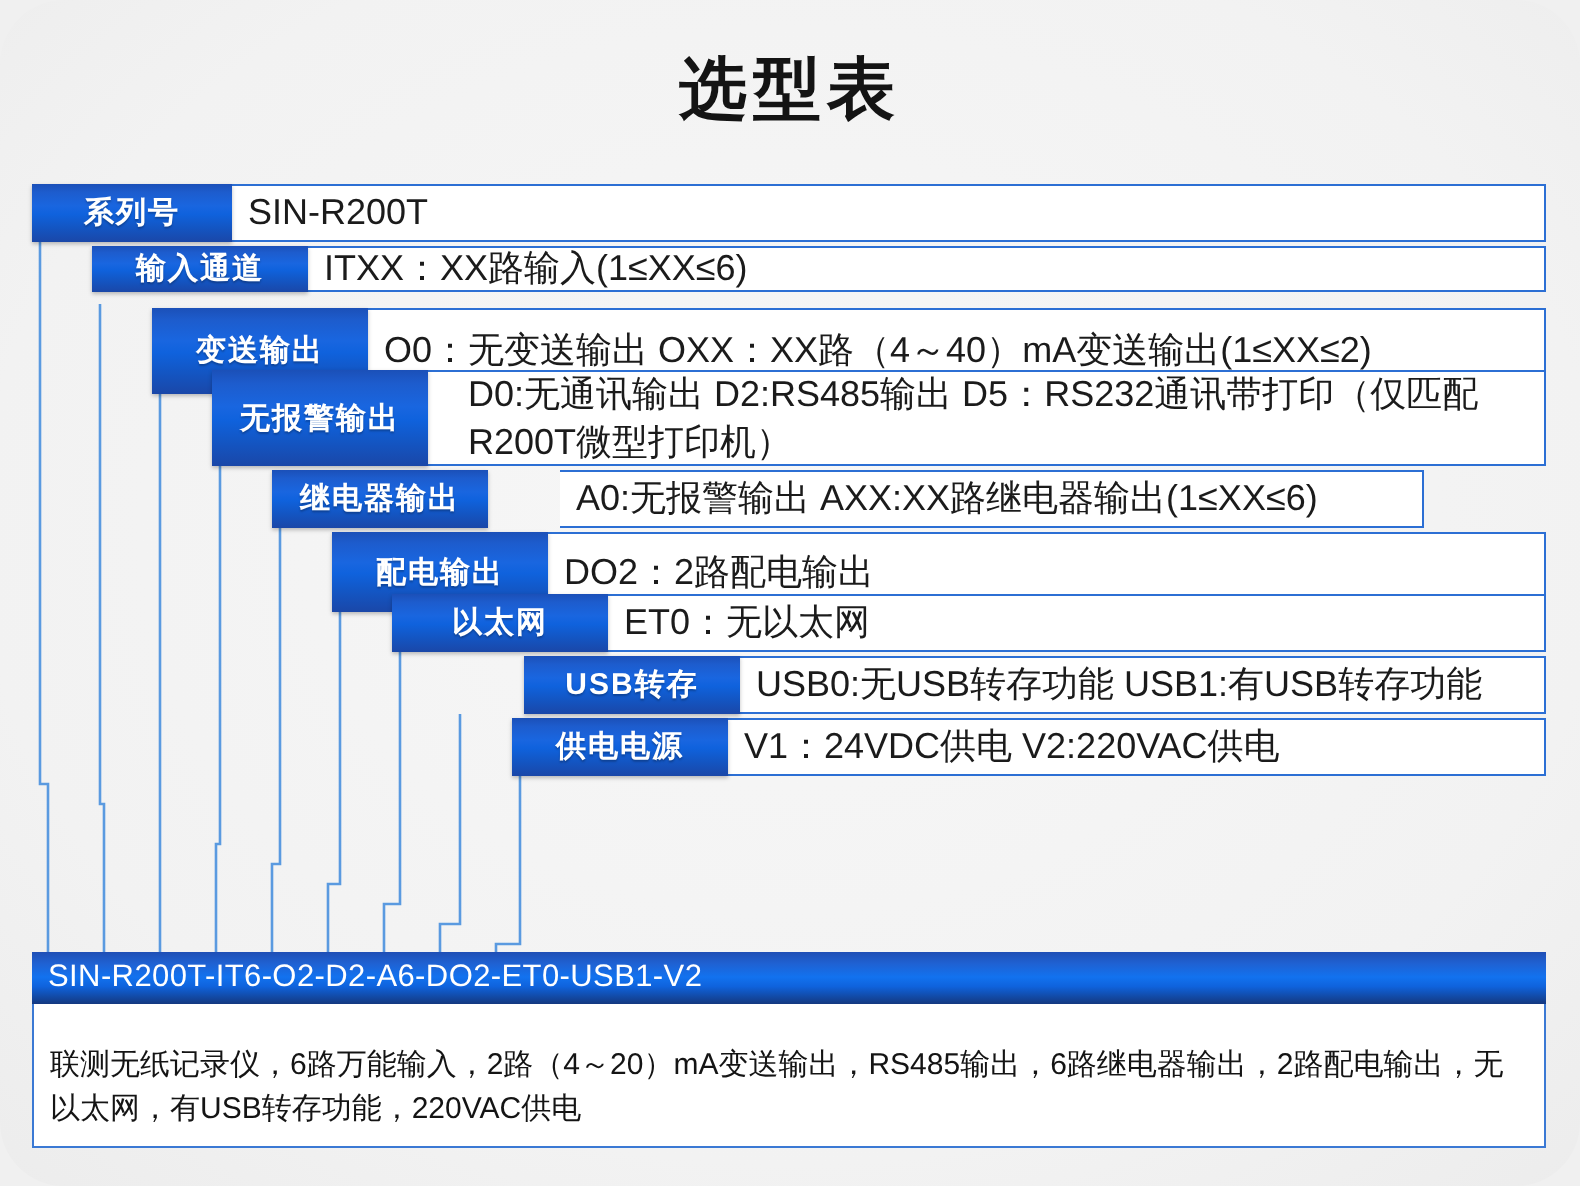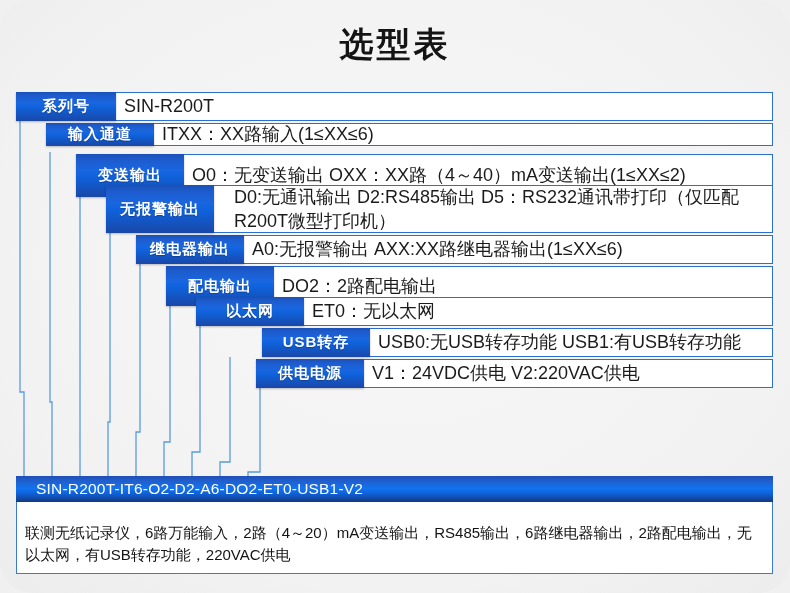--- a/index.html
+++ b/index.html
@@ -90,21 +90,21 @@
     z-index: 4;
   }
   #summary-code {
     height: 26px;
     background: linear-gradient(to bottom,
         #1f4fb5 0%, #1f61d2 22%, #1272ef 48%, #0f63dd 66%, #14387f 100%);
     color: #ffffff;
     font-size: 15.5px;
     display: flex;
     align-items: center;
-    padding-left: 20px;
+    padding-left: 8px;
     box-sizing: border-box;
     letter-spacing: 0.2px;
   }
   #summary-desc {
     background: #ffffff;
     border: 1px solid #3b79d4;
     border-top: none;
     padding: 20px 8px 7px 8px;
     font-size: 15px;
     color: #141414;
@@ -141,21 +141,21 @@
         <div class="val">ITXX：XX路输入(1≤XX≤6)</div>
       </div>
       <div class="row" style="left: 76px; top: 154px; width: 697px; height: 43px;">
         <div class="lbl" style="width: 90px;">变送输出</div>
         <div class="val">O0：无变送输出 OXX：XX路（4～40）mA变送输出(1≤XX≤2)</div>
       </div>
       <div class="row" style="left: 106px; top: 185px; width: 667px; height: 48px;">
         <div class="lbl" style="width: 90px;">无报警输出</div>
         <div class="val two-line">D0:无通讯输出  D2:RS485输出 D5：RS232通讯带打印（仅匹配R200T微型打印机）</div>
       </div>
-      <div class="row" style="left: 136px; top: 235px; width: 637px; height: 29px;">
+      <div class="row" style="left: 136px; top: 235px; width: 576px; height: 29px; gap: 36px;">
         <div class="lbl" style="width: 90px;">继电器输出</div>
         <div class="val">A0:无报警输出 AXX:XX路继电器输出(1≤XX≤6)</div>
       </div>
       <div class="row" style="left: 166px; top: 266px; width: 607px; height: 40px;">
         <div class="lbl" style="width: 90px;">配电输出</div>
         <div class="val">DO2：2路配电输出</div>
       </div>
       <div class="row" style="left: 196px; top: 297px; width: 577px; height: 29px;">
         <div class="lbl" style="width: 90px;">以太网</div>
         <div class="val">ET0：无以太网</div>

